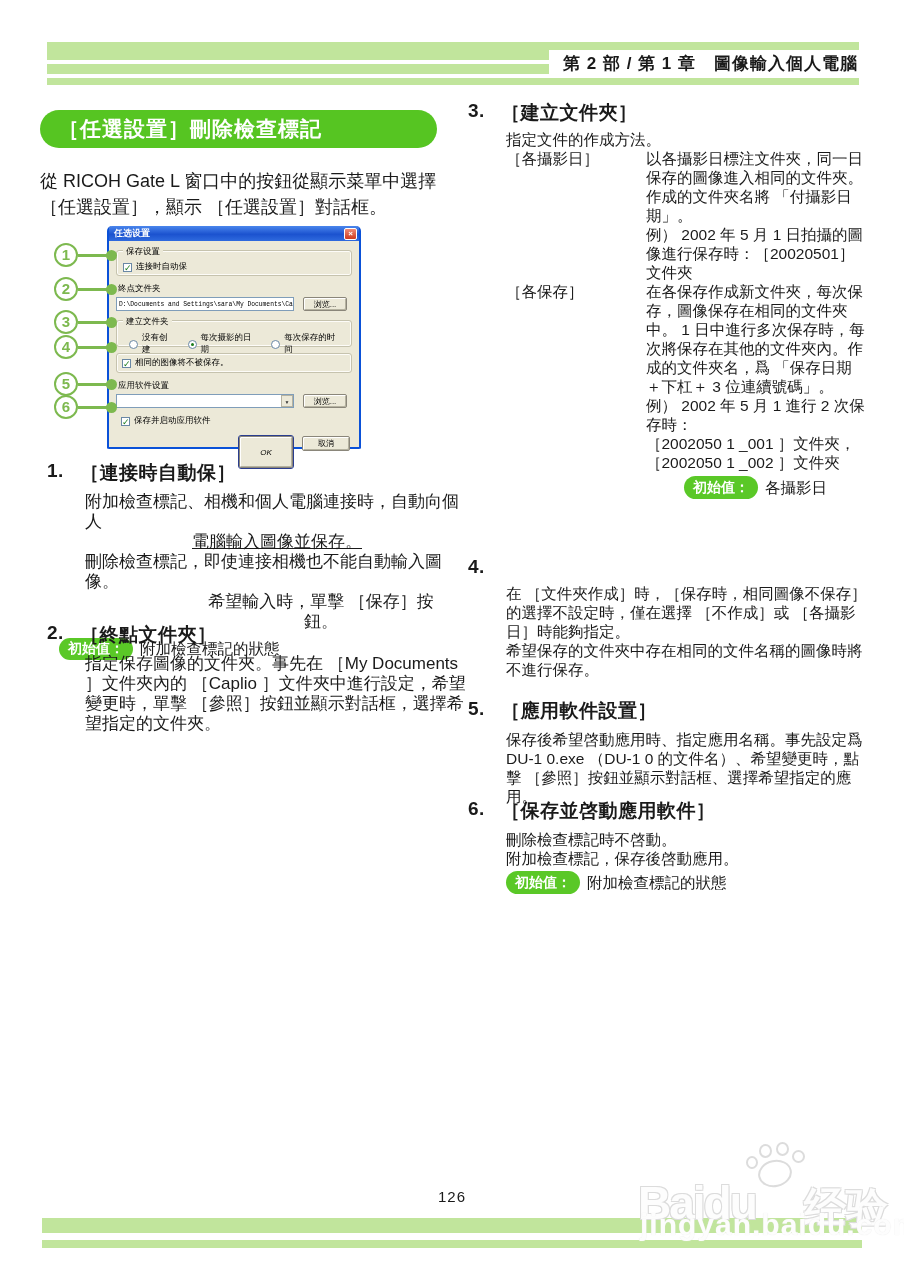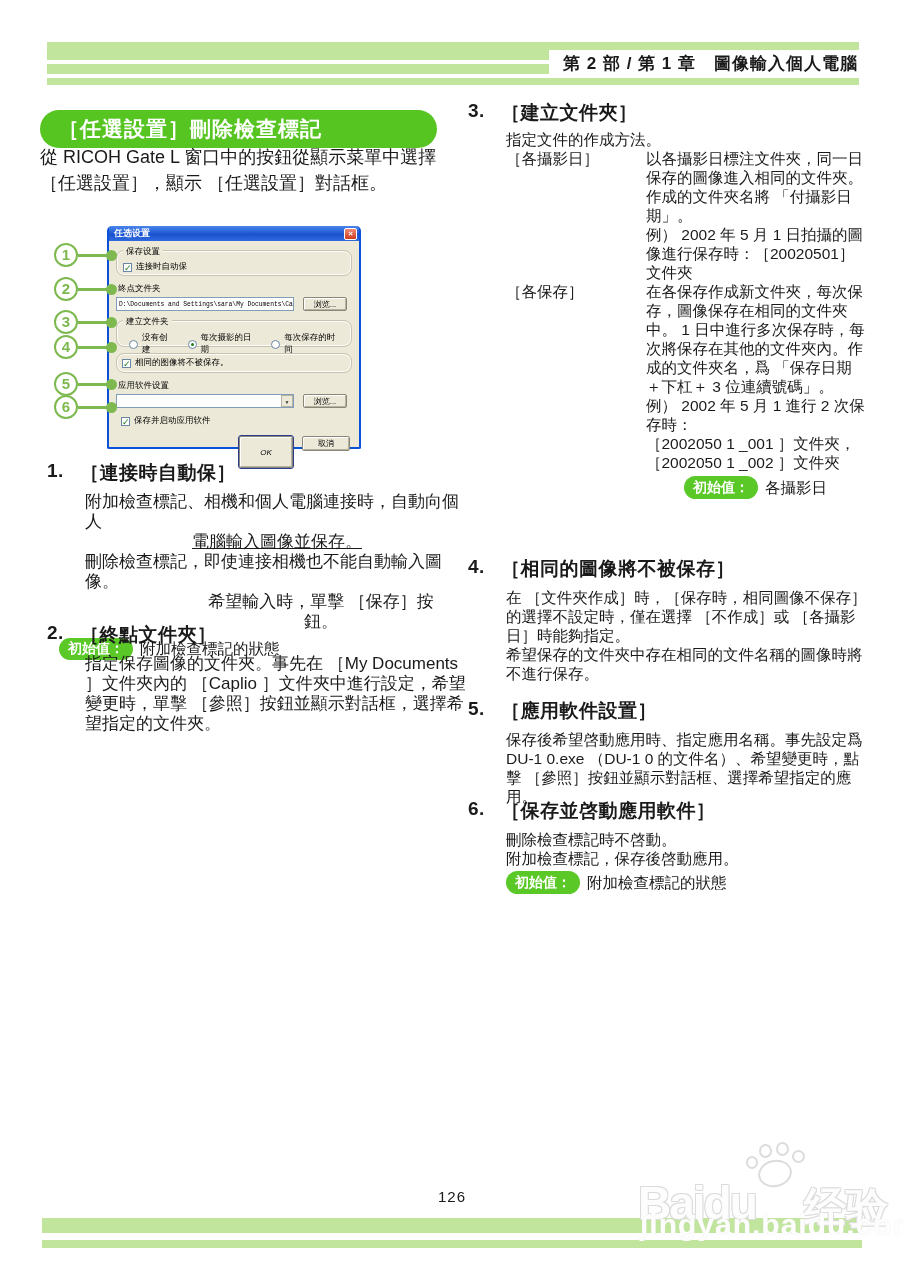--- a/index.html
+++ b/index.html
@@ -17,21 +17,21 @@
 
   
   .chapter { position:absolute; top:50px; right:42px; background:#fff;
              padding:2px 4px 2px 14px; font-size:17px; font-weight:bold;
              letter-spacing:1px; z-index:2; }
 
   
   .banner { position:absolute; top:110px; left:40px; width:397px; height:38px;
             background:#56c522; border-radius:19px; color:#fff; font-weight:bold;
             font-size:21px; line-height:38px; padding-left:18px; letter-spacing:1px; }
-  .intro { position:absolute; top:144px; left:40px; width:412px;
+  .intro { position:absolute; top:168px; left:40px; width:412px;
            font-size:18px; line-height:26px; }
 
   
   .figure { position:absolute; top:225px; left:40px; width:420px; height:232px; }
   .callout { position:absolute; left:14px; width:24px; height:24px;
              border:2px solid #7db94f; border-radius:50%; color:#7db94f;
              font-size:15px; font-weight:bold; text-align:center; line-height:20px;
              background:#fff; z-index:3; }
   .leader { position:absolute; left:38px; width:30px; height:3px; background:#7db94f; z-index:2; }
   .leader::after { content:""; position:absolute; right:-9px; top:-4px; width:11px;
@@ -41,21 +41,21 @@
         background:#ece9d8; border:2px solid #0a51d8; border-top:none;
         border-radius:5px 5px 2px 2px; }
   .xp-title { height:15px; display:flex; align-items:center; justify-content:space-between;
               padding:0 2px 0 5px; border-radius:3px 3px 0 0; color:#fff;
               font-size:9px; font-weight:bold;
               background:linear-gradient(180deg,#4a86ec 0%,#1b52cf 55%,#2f6ade 100%); }
   .xp-close { width:13px; height:12px; background:linear-gradient(180deg,#ef8a75,#ce3a1f);
               border:1px solid #fff; border-radius:2px; color:#fff; font-size:8px;
               line-height:10px; text-align:center; font-weight:bold; }
   .xp-body { padding:4px 7px 0 7px; font-size:8.5px; color:#000; }
-  .grp { position:relative; border:1px solid #c6c3ae; border-radius:8px;
+  .grp { position:relative; border:1px solid #c6c3ae; border-radius:3px;
          box-shadow:inset 0 0 0 1px #fdfcf8; }
   .grp-label { position:absolute; top:-5px; left:6px; background:#ece9d8;
                padding:0 3px; font-size:8.5px; }
   .g1 { margin-top:5px; height:26px; }
   .g2 { margin-top:9px; height:27px; }
   .g3 { margin-top:6px; height:20px; display:flex; align-items:center; padding-left:5px; }
   .chkrow { display:flex; align-items:center; gap:4px; }
   .g1 .chkrow { padding:10px 0 0 6px; }
   .chk { width:9px; height:9px; background:#fff; border:1px solid #6a88a5;
          font-size:9px; line-height:8px; color:#1c7d1c; text-align:center; }
@@ -258,21 +258,20 @@
     <div class="pillrow s3pill">
       <span class="pill">初始值：</span>
       <span class="pilltext">各攝影日</span>
     </div>
   </div>
 </div>
 
 <div class="section rcol" style="top:556px; left:468px; width:400px;">
   <div class="shead">
     <span class="snum">4.</span>
-    <span>［相同的圖像將不被保存］</span>
   </div>
   <div class="sbody" style="width:362px;">
     <div class="para">在 ［文件夾作成］時，［保存時，相同圖像不保存］的選擇不設定時，僅在選擇 ［不作成］或 ［各攝影日］時能夠指定。</div>
     <div class="para">希望保存的文件夾中存在相同的文件名稱的圖像時將不進行保存。</div>
   </div>
 </div>
 
 <div class="section rcol" style="top:698px; left:468px; width:400px;">
   <div class="shead">
     <span class="snum">5.</span>

